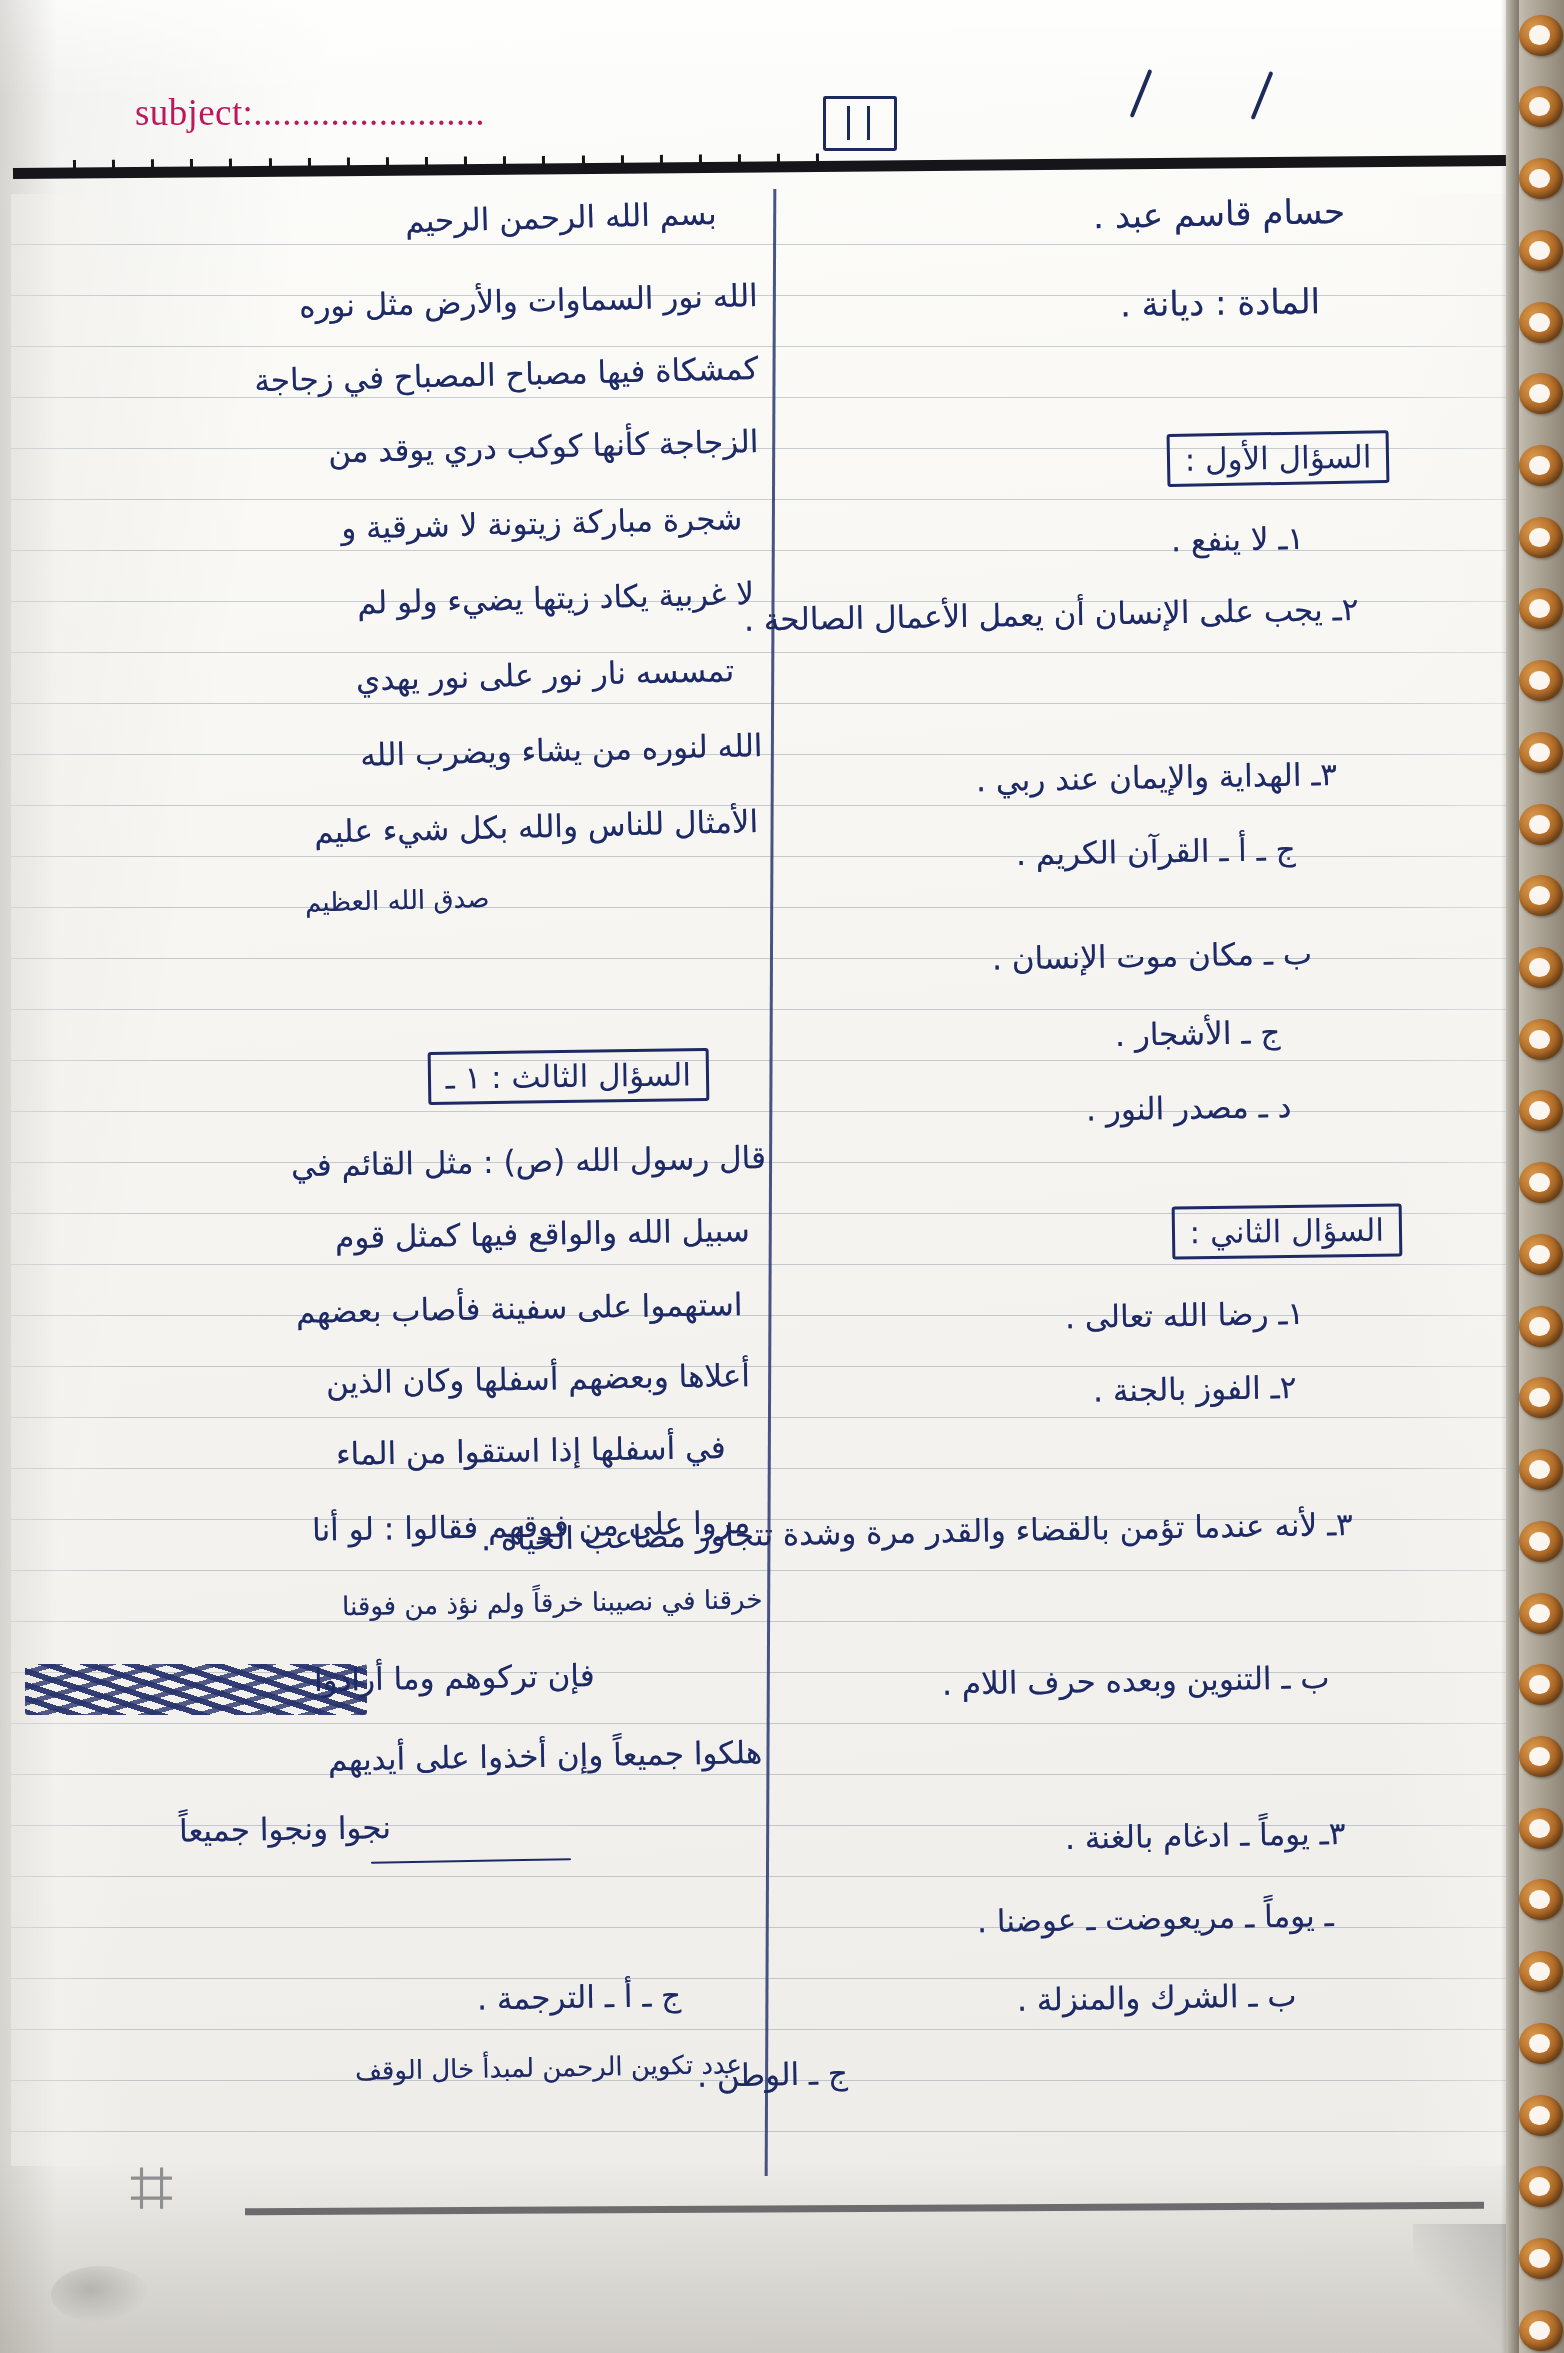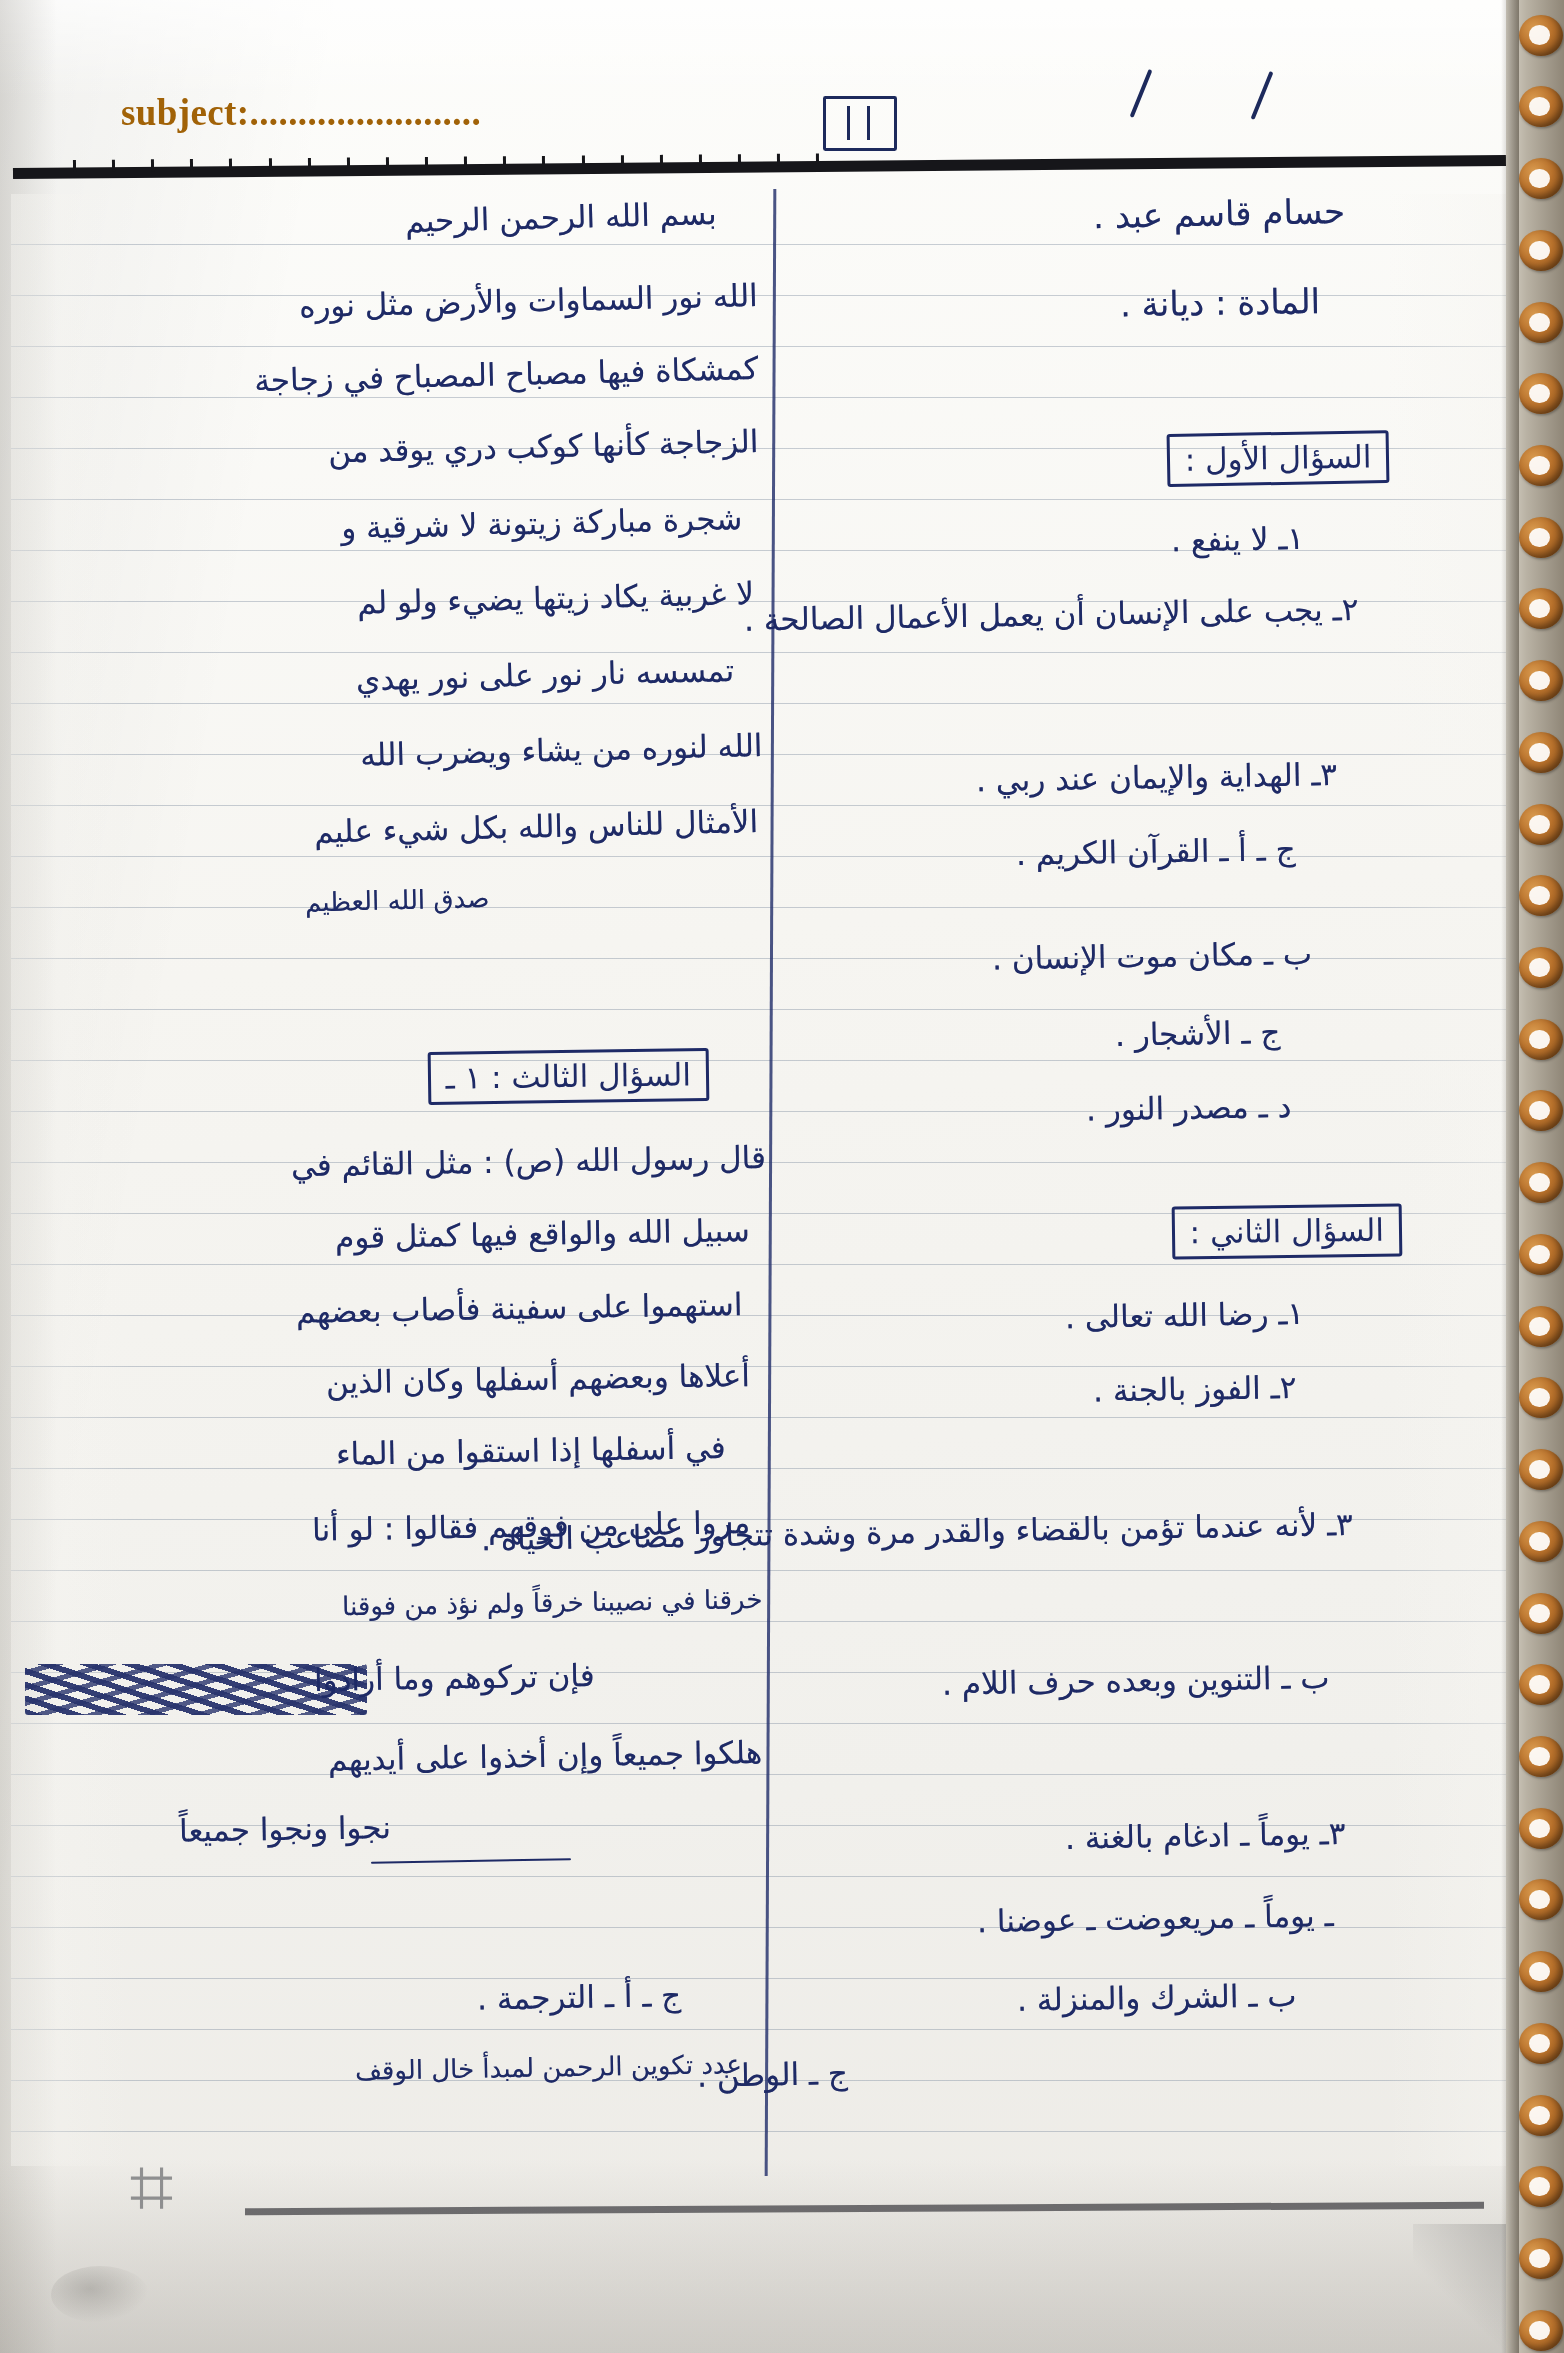--- a/index.html
+++ b/index.html
@@ -96,28 +96,27 @@
     position: absolute;
     top: 0;
     width: 3.3px;
     height: 12.2px;
     background: #16161a;
   }
 
   
   .subject-label {
     position: absolute;
-    left: 121px;
+    left: 135px;
     top: 91px;
     font-family: "Liberation Serif", serif;
     font-size: 37px;
-    color: #a16207;
+    color: #be185d;
     letter-spacing: 0.4px;
     white-space: nowrap;
-    font-weight: bold;
   }
 
   
   .mark-box {
     position: absolute;
     left: 823px;
     top: 96px;
     width: 68px;
     height: 49px;
     border: 3.3px solid #1d2a5c;

